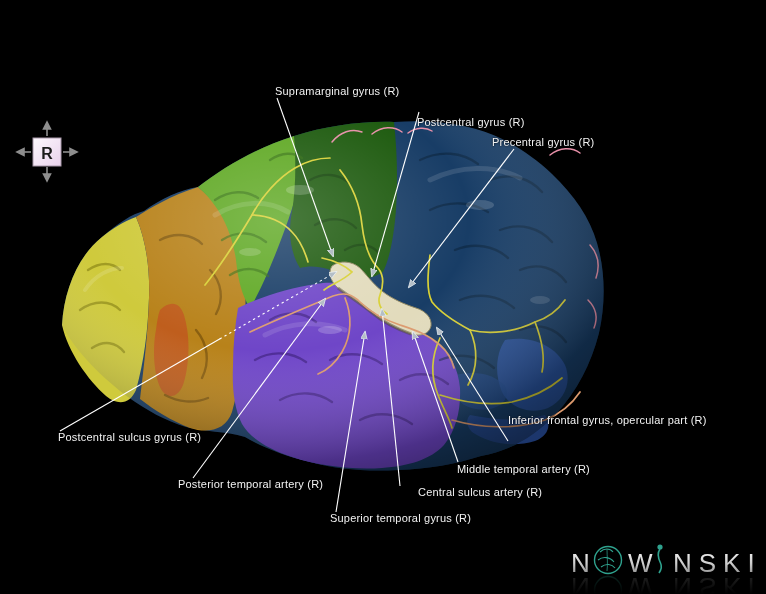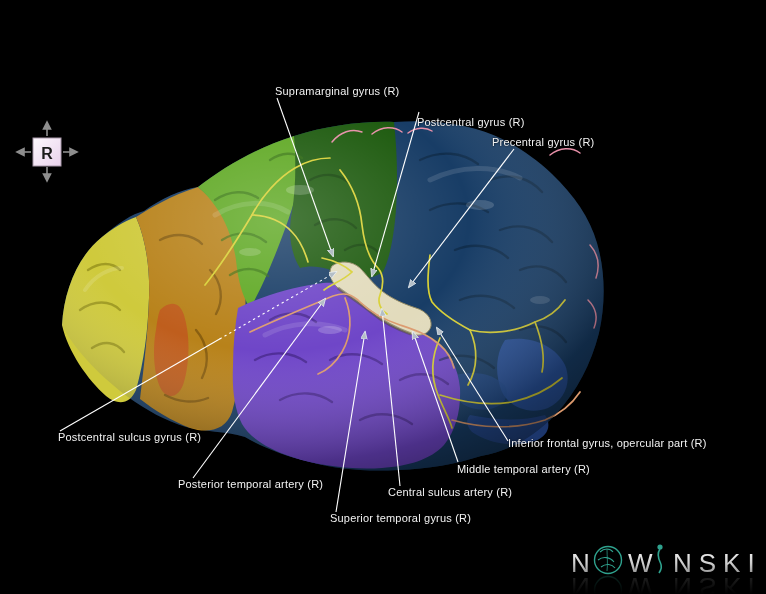--- a/index.html
+++ b/index.html
@@ -206,16 +206,16 @@
     </g>
     <rect x="560" y="576" width="206" height="18" fill="url(#gFade)"></rect>
   </g>
 </svg>
 <div class="ann-label" style="left: 275px; top: 85px; color: rgb(242, 242, 242);">Supramarginal gyrus (R)</div>
     <div class="ann-label" style="left: 417px; top: 100px; color: rgb(242, 242, 242); margin-top: 16px;">Postcentral gyrus (R)</div>
     <div class="ann-label" style="left: 492px; top: 136px; color: rgb(242, 242, 242);">Precentral gyrus (R)</div>
     <div class="ann-label" style="left: 58px; top: 431px; color: rgb(242, 242, 242);">Postcentral sulcus gyrus (R)</div>
     <div class="ann-label" style="left: 178px; top: 478px; color: rgb(242, 242, 242); text-align: right;">Posterior temporal artery (R)</div>
     <div class="ann-label" style="left: 330px; top: 512px; color: rgb(242, 242, 242); text-align: right;">Superior temporal gyrus (R)</div>
-    <div class="ann-label" style="left: 388px; top: 486px; color: rgb(242, 242, 242); text-align: center;">Central sulcus artery (R)</div>
+    <div class="ann-label" style="left: 418px; top: 486px; color: rgb(242, 242, 242); text-align: center;">Central sulcus artery (R)</div>
     <div class="ann-label" style="left: 457px; top: 463px; color: rgb(242, 242, 242);">Middle temporal artery (R)</div>
-    <div class="ann-label" style="left: 508px; top: 437px; color: rgb(242, 242, 242);">Inferior frontal gyrus, opercular part (R)</div>
+    <div class="ann-label" style="left: 508px; top: 414px; color: rgb(242, 242, 242);">Inferior frontal gyrus, opercular part (R)</div>
   </div>
 
 </body></html>

